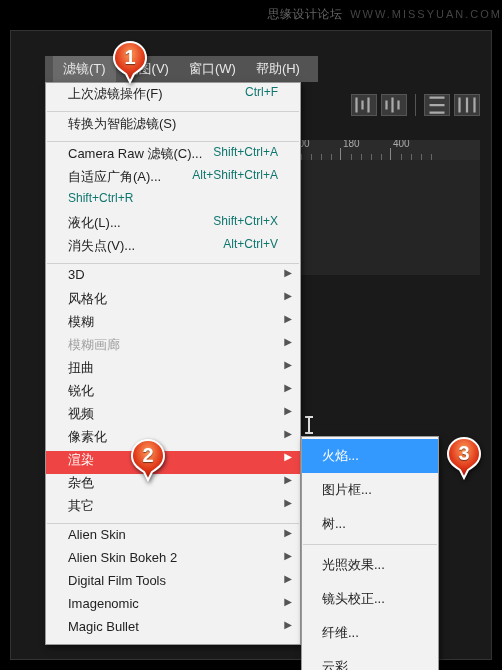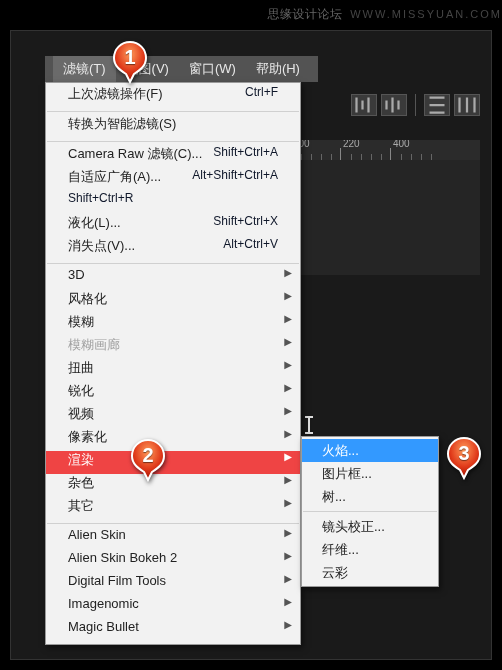--- a/index.html
+++ b/index.html
@@ -23,31 +23,31 @@
   .ruler .tick { width: 50px; border-left: 1px solid #888; height: 12px; position: relative; flex: 0 0 50px; }
   .ruler .tick span { position: absolute; top: -10px; left: 2px; }
   .ruler .minor { position: absolute; bottom: 0; width: 1px; height: 6px; background: #666; }
 
   .canvas-area { position: absolute; top: 160px; left: 290px; right: 22px; height: 115px; background: #252525; z-index: 0; }
 
   
   .dropdown { position: absolute; top: 82px; left: 45px; width: 256px; background: #f2f2f2; border: 1px solid #9a9a9a; box-shadow: 2px 3px 6px rgba(0,0,0,.5); z-index: 10; font-size: 13px; color: #222; padding: 2px 0; }
   .dropdown .row { display: flex; justify-content: space-between; align-items: flex-start; height: 23px; padding: 0 22px 0 22px; position: relative; cursor: default; }
   .dropdown .row .lbl { white-space: nowrap; }
-  .dropdown .row .sc { color: #0f172a; font-size: 12px; }
+  .dropdown .row .sc { color: #0f766e; font-size: 12px; }
   .dropdown .row.disabled { color: #a0a0a0; }
   .dropdown .row.hl { background: #ef4444; color: #fff; }
   .dropdown .sep { height: 1px; background: #d0d0d0; margin: 3px 1px; }
   .dropdown .arrow { position: absolute; right: 8px; font-size: 10px; }
   .dropdown .row.hl .arrow { color: #fff; }
   .dropdown .row .arrow.grey { color: #555; }
 
   
   .submenu { position: absolute; top: 436px; left: 301px; width: 138px; background: #f2f2f2; border: 1px solid #9a9a9a; box-shadow: 2px 3px 6px rgba(0,0,0,.5); z-index: 11; font-size: 13px; color: #222; padding: 2px 0; }
-  .submenu .row { display: flex; align-items: center; height: 23px; padding: 0 28px 0 20px; position: relative; cursor: default; }
+  .submenu .row { display: flex; align-items: center; height: 34px; padding: 0 28px 0 20px; position: relative; cursor: default; }
   .submenu .row.hl { background: #3399ff; color: #fff; }
   .submenu .sep { height: 1px; background: #d0d0d0; margin: 3px 1px; }
 
   
   .badge { position: absolute; width: 36px; height: 44px; z-index: 50; }
   .badge svg { width: 100%; height: 100%; filter: drop-shadow(1px 2px 2px rgba(0,0,0,.6)); }
   .badge .num { position: absolute; top: 6px; left: 0; right: 0; text-align: center; color: #fff; font-weight: bold; font-size: 20px; font-family: Arial, sans-serif; text-shadow: 0 1px 1px rgba(0,0,0,.5); }
   .b1 { top: 40px; left: 112px; }
   .b2 { top: 438px; left: 130px; }
   .b3 { top: 436px; left: 446px; }
@@ -101,21 +101,21 @@
 
 <div class="ruler" id="ruler">
     <div class="tick">
       <span>300</span>
       <div class="minor" style="left: 10px;"></div>
       <div class="minor" style="left: 20px;"></div>
       <div class="minor" style="left: 30px;"></div>
       <div class="minor" style="left: 40px;"></div>
     </div>
     <div class="tick">
-      <span>220</span>
+      <span>180</span>
       <div class="minor" style="left: 10px;"></div>
       <div class="minor" style="left: 20px;"></div>
       <div class="minor" style="left: 30px;"></div>
       <div class="minor" style="left: 40px;"></div>
     </div>
     <div class="tick">
       <span>400</span>
       <div class="minor" style="left: 10px;"></div>
       <div class="minor" style="left: 20px;"></div>
       <div class="minor" style="left: 30px;"></div>
@@ -230,20 +230,23 @@
     <div class="row hl">
       <span>火焰...</span>
     </div>
     <div class="row">
       <span>图片框...</span>
     </div>
     <div class="row">
       <span>树...</span>
     </div>
     <div class="sep"></div>
+    <div class="row">
+      <span>光照效果...</span>
+    </div>
     <div class="row">
       <span>镜头校正...</span>
     </div>
     <div class="row">
       <span>纤维...</span>
     </div>
     <div class="row">
       <span>云彩</span>
     </div>
   </div>

